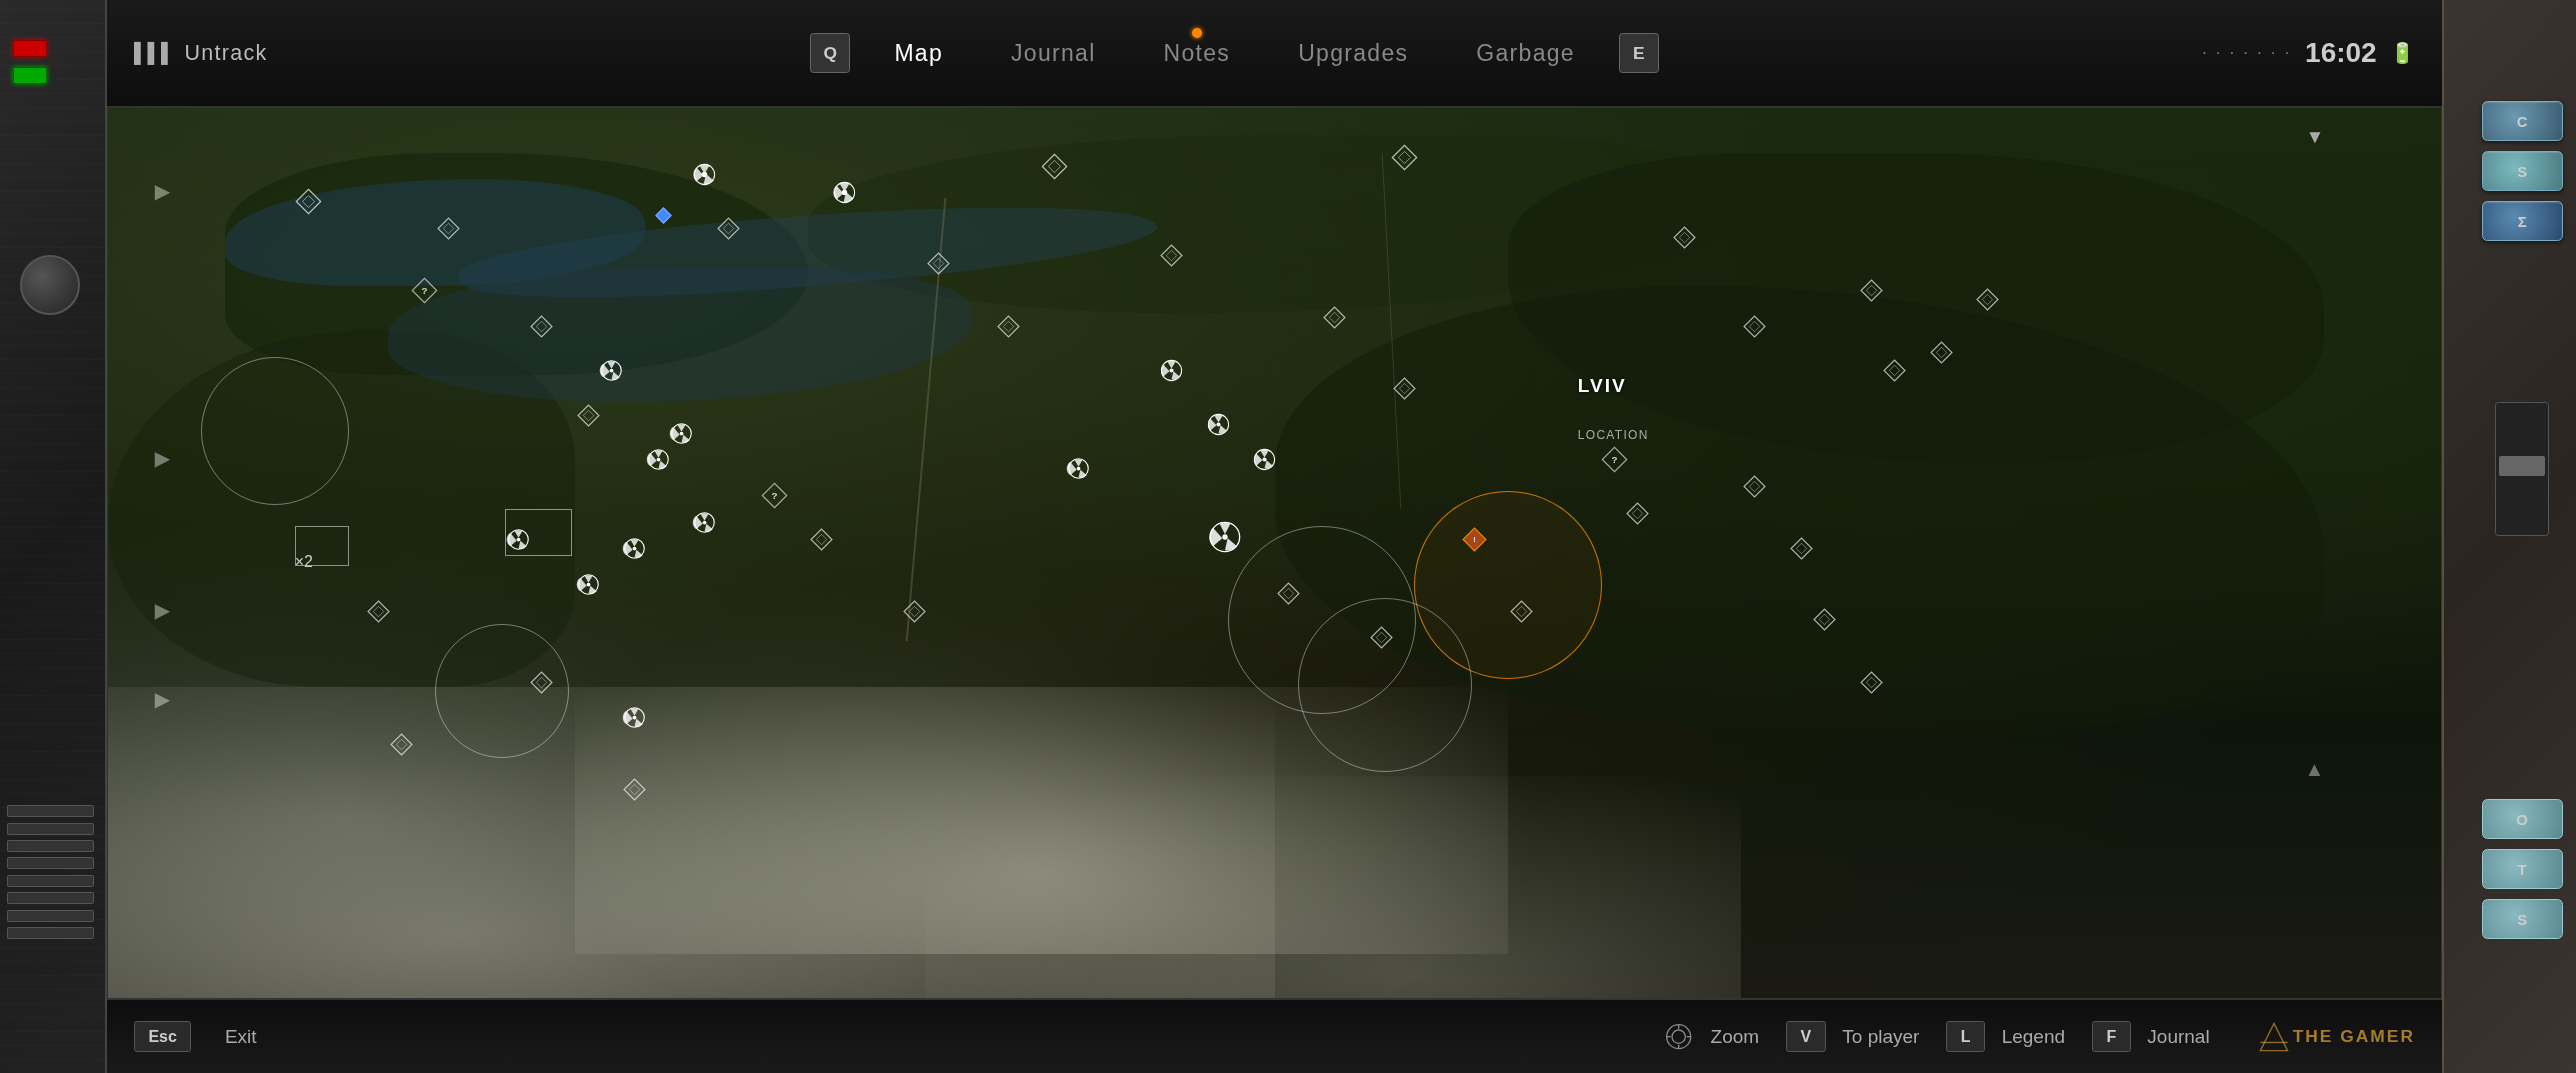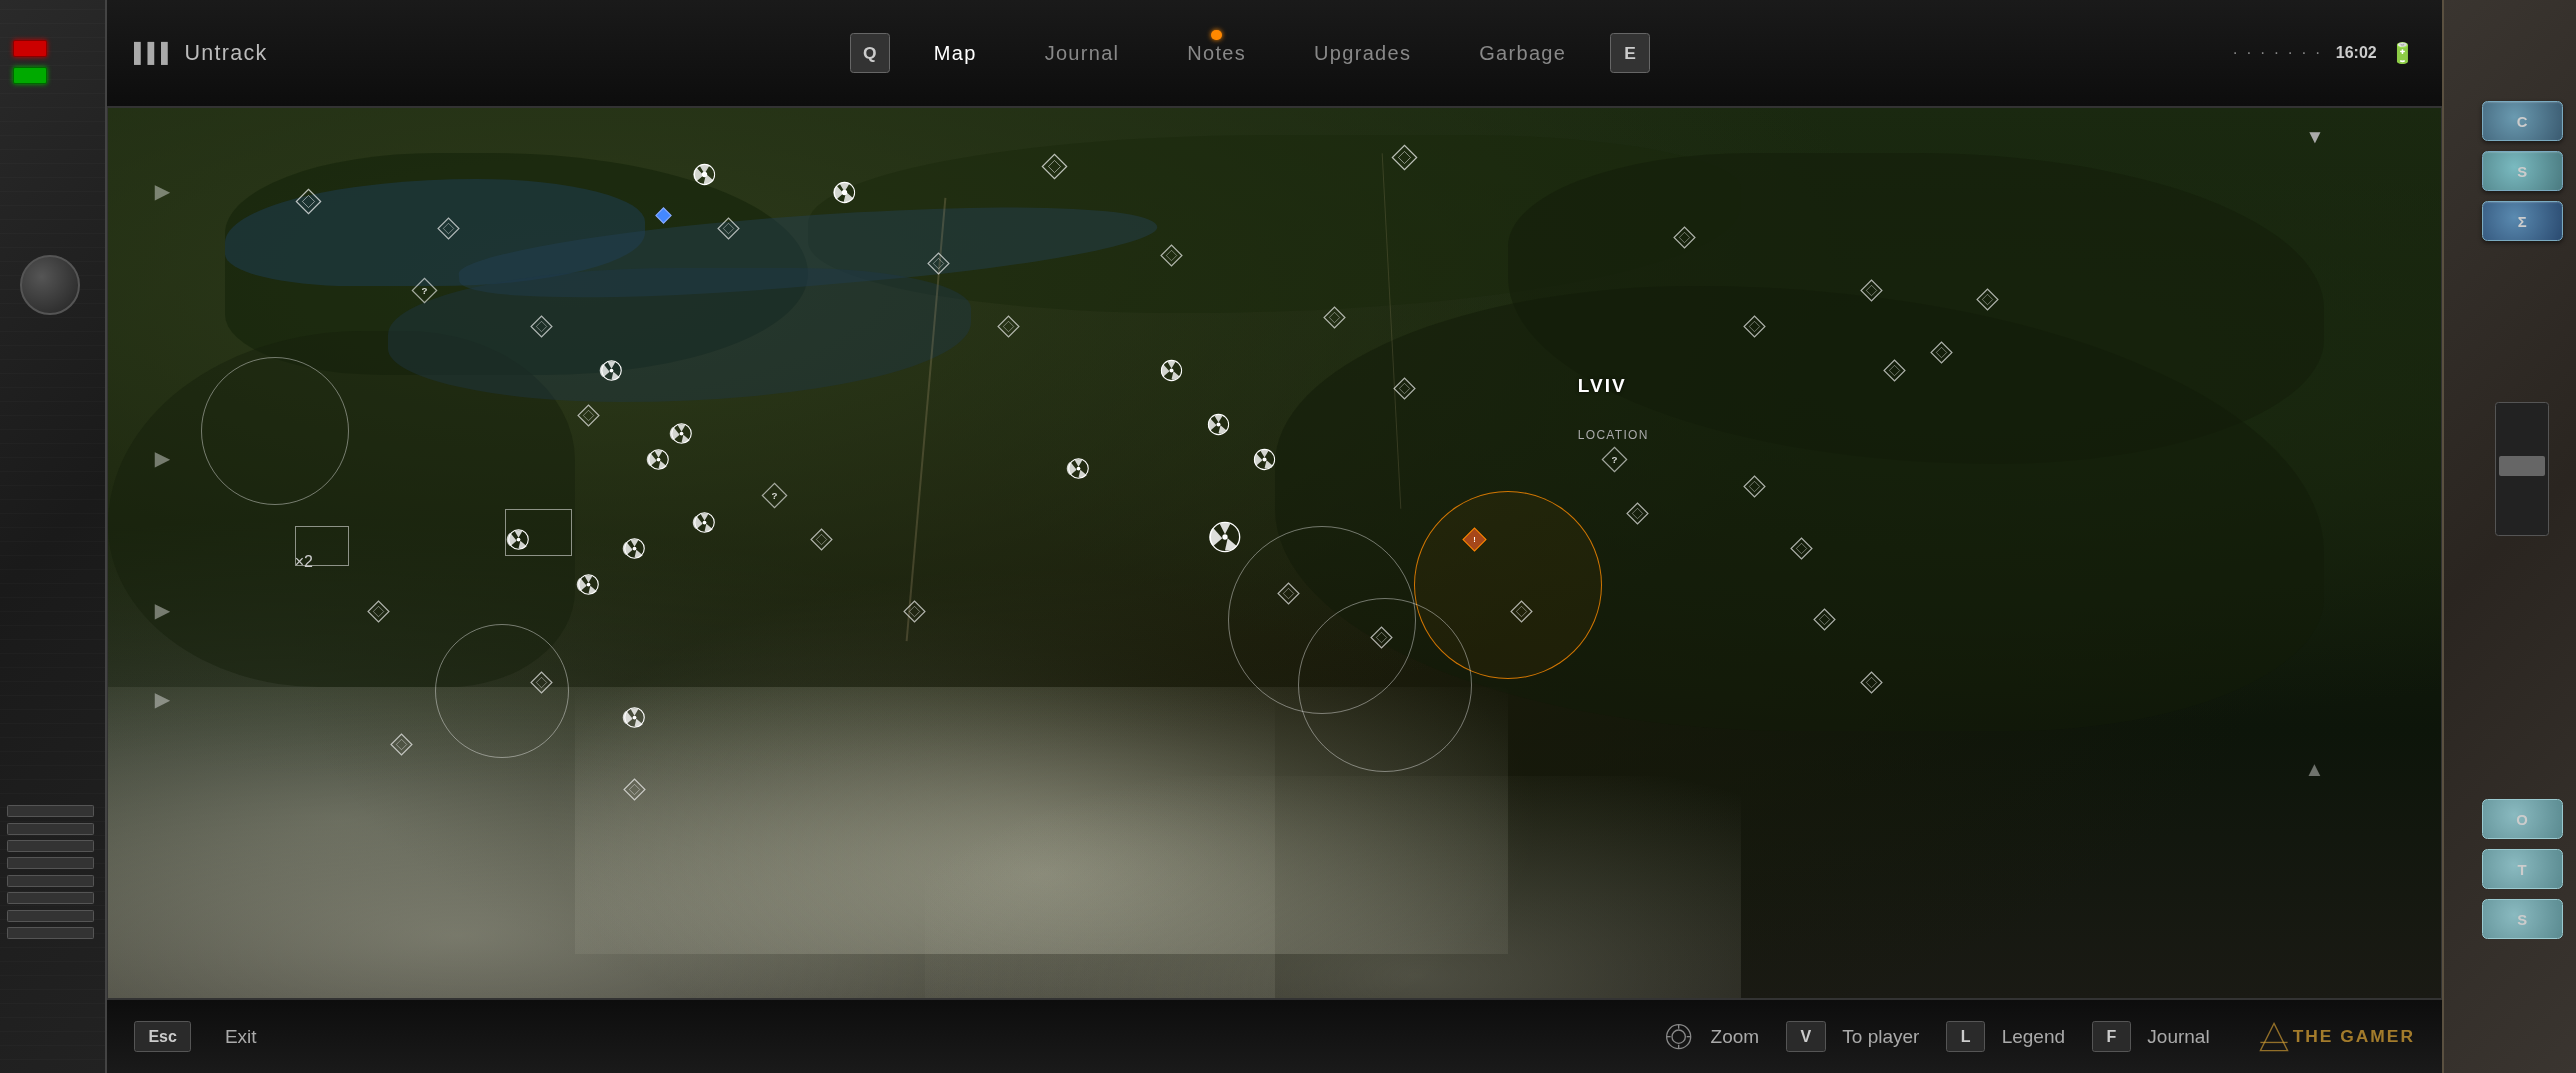--- a/index.html
+++ b/index.html
@@ -190,21 +190,21 @@
       font-size: 21.5px;
       letter-spacing: 1.3px;
     }
     .dots-indicator {
       color: #888;
       font-size: 16px;
       letter-spacing: 2px;
     }
     .time-display {
       color: #ccc;
-      font-size: 16px;
+      font-size: 28px;
       font-weight: bold;
     }
     .battery-icon {
       color: #aaa;
       font-size: 20px;
     }
 
     
     .nav-tabs {
       height: 100%;
@@ -223,21 +223,21 @@
       width: 40px;
       height: 40px;
       display: flex;
       align-items: center;
       justify-content: center;
       border-radius: 3.4px;
       margin-right: 10px;
     }
     .tab-item {
       color: #888;
-      font-size: 20px;
+      font-size: 23px;
       padding: 0 34px;
       cursor: pointer;
       letter-spacing: 1.3px;
     }
     .tab-item.active {
       color: #ffffff;
     }
     .tab-e {
       background: #333;
       border: 0.7px solid #666;

